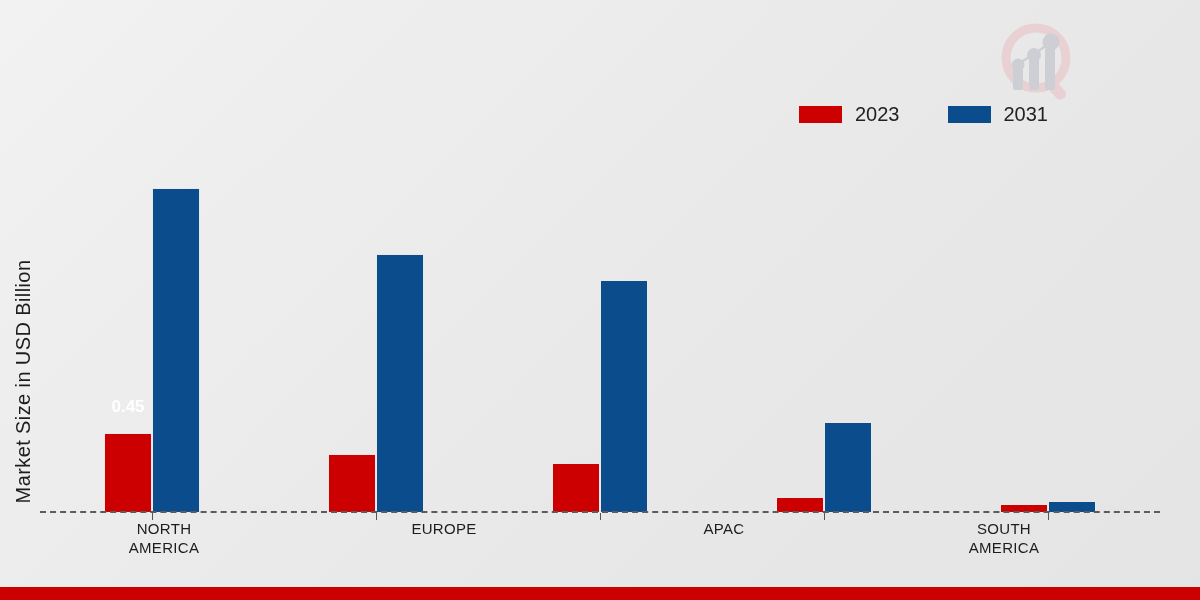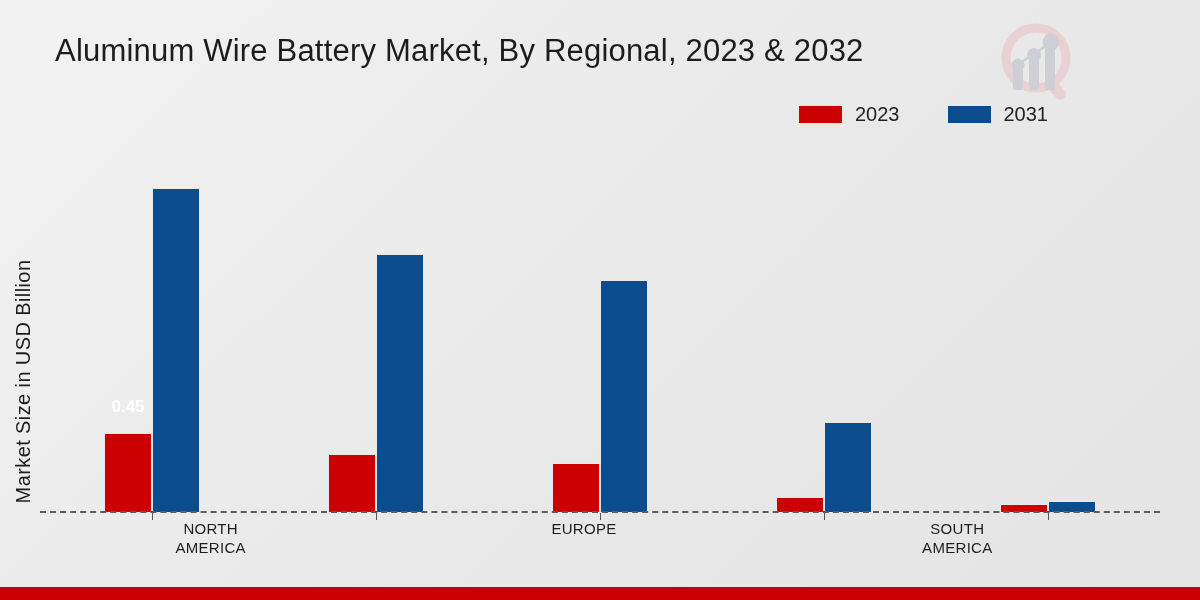--- a/index.html
+++ b/index.html
@@ -113,21 +113,20 @@
       <rect x="25" y="56" width="10" height="22" rx="2" fill="#ccced4"></rect>
       <rect x="41" y="46" width="10" height="32" rx="2" fill="#ccced4"></rect>
       <rect x="57" y="36" width="10" height="42" rx="2" fill="#ccced4"></rect>
       <path d="M30 52 L46 42 L62 31" stroke="#ccced4" stroke-width="2.5" fill="none"></path>
       <circle cx="30" cy="53" r="6.5" fill="#ccced4"></circle>
       <circle cx="46" cy="43" r="7" fill="#ccced4"></circle>
       <circle cx="63" cy="30" r="8.5" fill="#ccced4"></circle>
     </svg>
   </div>
 
-  <div class="chart-title">Aluminum Wire Battery Market, By Regional, 2023 &amp; 2032</div>
 
   <div class="legend">
     <div class="legend-item">
       <span class="legend-swatch" style="background:#cc0000"></span>
       <span class="legend-label">2023</span>
     </div>
     <div class="legend-item">
       <span class="legend-swatch" style="background:#0a4c8c"></span>
       <span class="legend-label">2031</span>
     </div>
@@ -180,19 +179,22 @@
 
   <div class="xlabels" id="xlabels">
       <div class="xlabel">
         <div>NORTH</div>
         <div>AMERICA</div>
       </div>
       <div class="xlabel">
         <div>EUROPE</div>
       </div>
       <div class="xlabel">
+        <div>APAC</div>
+      </div>
+      <div class="xlabel">
         <div>SOUTH</div>
         <div>AMERICA</div>
       </div>
     </div>
 
   <div class="bottom-banner"></div>
 </div>
 
 </body></html>

